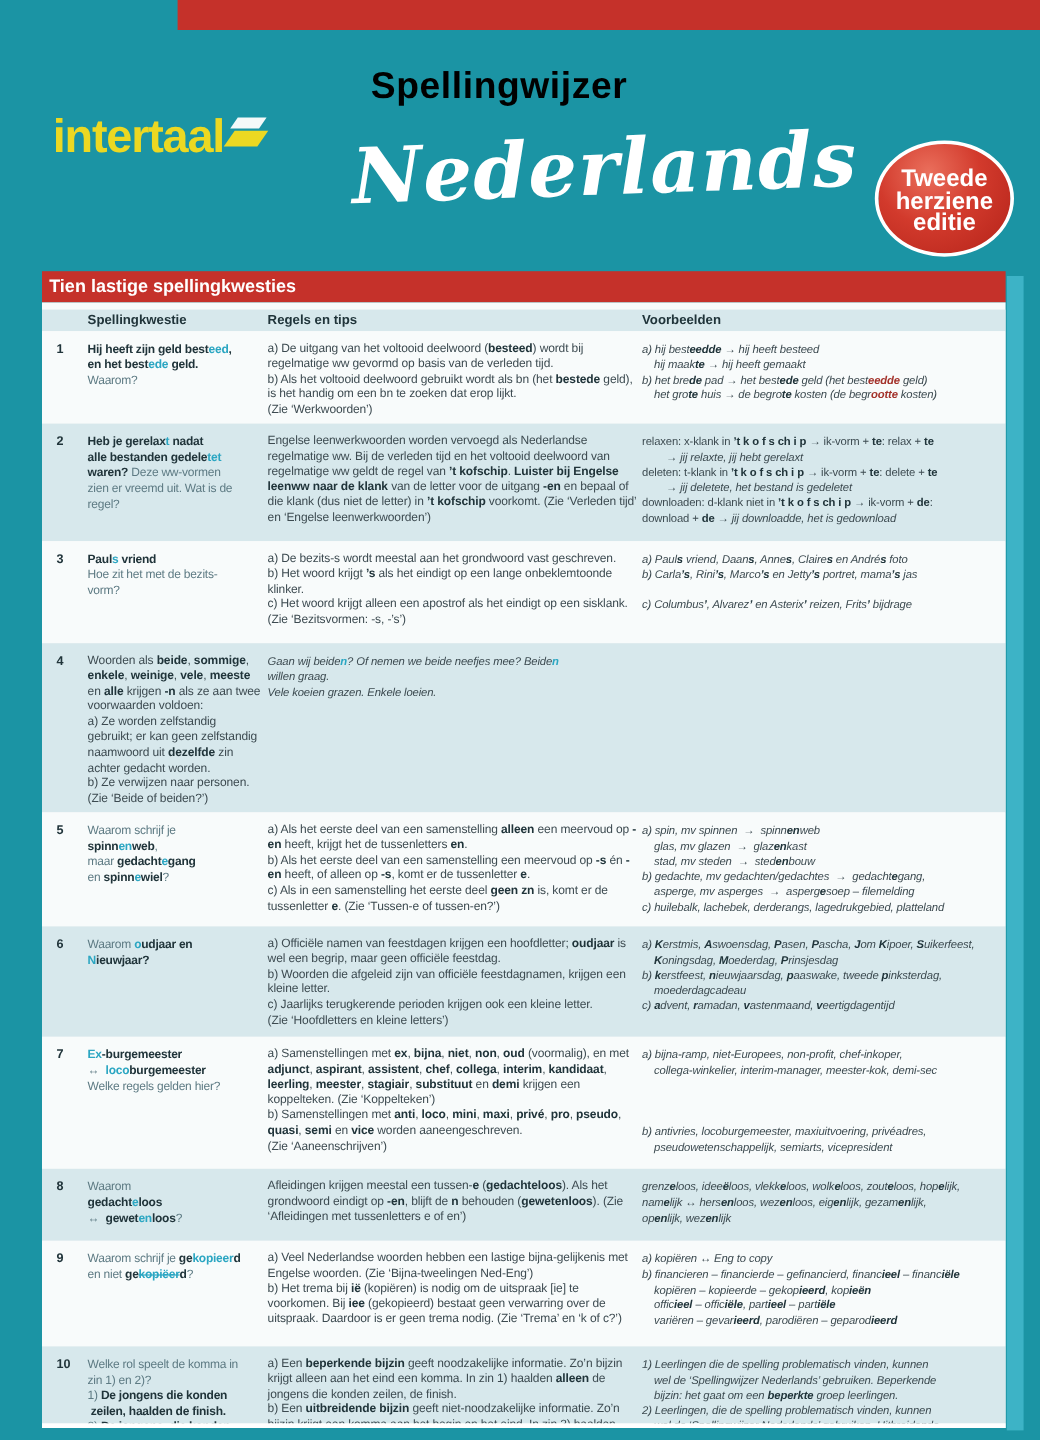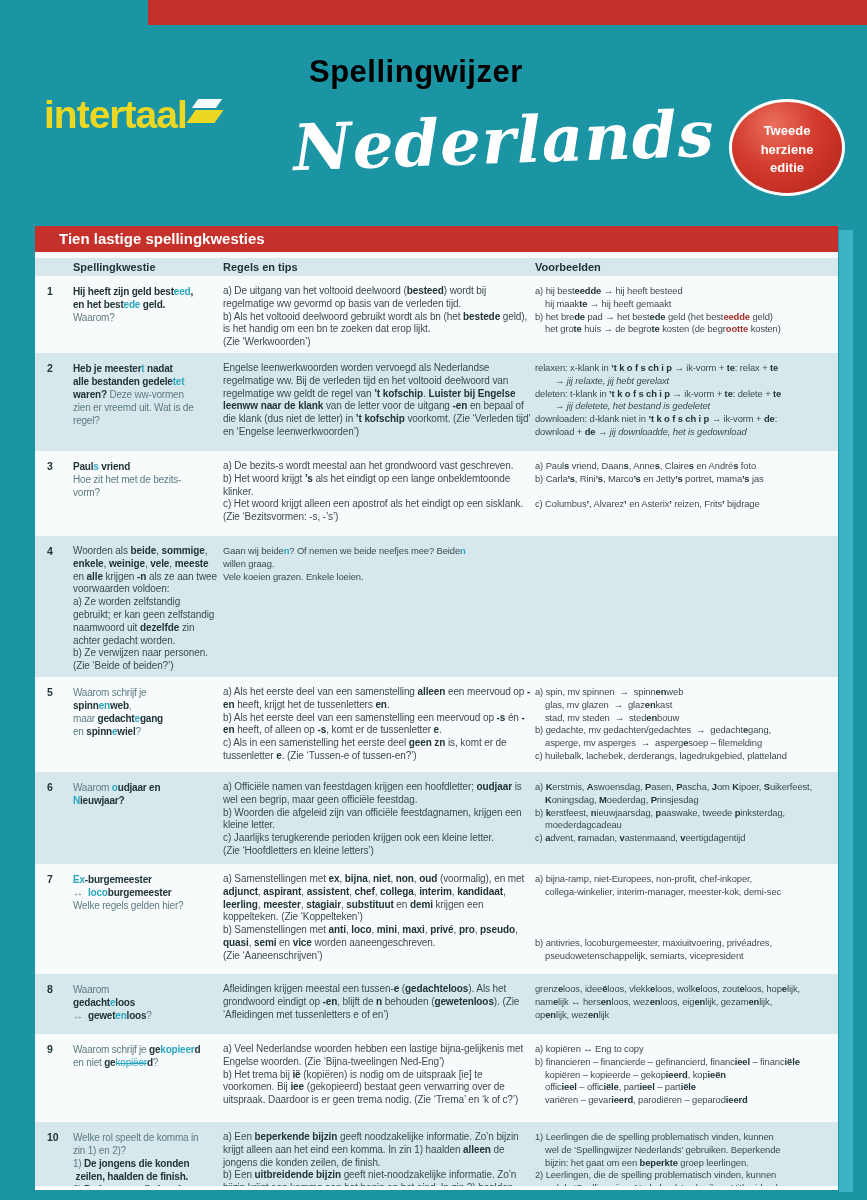--- a/index.html
+++ b/index.html
@@ -13,28 +13,28 @@
 
   
   .logo{position:absolute;left:44px;top:93px;color:#ecd822;font-weight:bold;
         font-size:39px;letter-spacing:-1px;white-space:nowrap;}
   .logo-mark{display:inline-block;position:relative;width:34px;height:34px;vertical-align:-2px;margin-left:2px;}
   .logo-mark .m-top{position:absolute;left:6px;top:3px;width:24px;height:9px;background:#f4f9f9;transform:skewX(-35deg);}
   .logo-mark .m-bot{position:absolute;left:2px;top:14px;width:28px;height:13px;background:#ecd822;transform:skewX(-35deg);}
   .title{position:absolute;left:309px;top:54px;color:#000000;font-weight:bold;font-size:31px;letter-spacing:0.5px;}
   .subtitle{position:absolute;left:293px;top:103px;color:#ffffff;font-weight:bold;font-style:italic;
             font-size:64px;font-family:"DejaVu Serif", serif;transform:rotate(-2deg);letter-spacing:1px;}
-  .badge{position:absolute;left:729px;top:99px;width:116px;height:97px;border-radius:50%;
+  .badge{position:absolute;left:729px;top:117px;width:116px;height:97px;border-radius:50%;
          background:radial-gradient(circle at 38% 26%, #ea6f5c 0%, #d23a2c 45%, #b32219 100%);
          border:3px solid #fff;box-sizing:border-box;text-align:center;color:#fff;font-weight:bold;
-         font-size:13px;line-height:18.5px;padding-top:20px;}
+         font-size:20px;line-height:18.5px;padding-top:20px;}
 
   
   .section-bar{position:absolute;left:35px;top:226px;width:803px;height:26px;background:#c5312a;
-               color:#fff;font-weight:bold;font-size:15px;line-height:26px;padding-left:24px;box-sizing:border-box;}
+               color:#fff;font-weight:bold;font-size:15px;line-height:26px;padding-left:6px;box-sizing:border-box;}
   .card{position:absolute;left:35px;top:252px;width:803px;height:938px;background:#f8fbfb;
         box-sizing:border-box;padding-top:6px;border-bottom:4px solid #fff;overflow:hidden;}
   .t-header{display:grid;grid-template-columns:22px 146px 308px 1fr;column-gap:4px;
             padding:0 8px 0 12px;background:#d7e8ec;height:18px;align-items:center;}
   .t-header .h{font-weight:bold;color:#20343a;font-size:11px;}
   .t-row{display:grid;grid-template-columns:22px 146px 308px 1fr;column-gap:4px;
          padding:9px 8px 4px 12px;box-sizing:border-box;align-items:start;}
   .t-row:nth-child(odd){background:#f8fbfb;}
   .t-row:nth-child(even){background:#d7e8ec;}
   .t-row:nth-child(1){min-height:76px;}
@@ -46,25 +46,25 @@
   .t-row:nth-child(7){min-height:110px;}
   .t-row:nth-child(8){min-height:60px;}
   .t-row:nth-child(9){min-height:88px;}
   .t-row:nth-child(10){min-height:105px;}
 
   .c-num{font-weight:bold;color:#20343a;font-size:10.5px;}
   .cell{white-space:pre-wrap;}
   .c-kwestie{font-size:10px;line-height:13px;color:#5d7a83;letter-spacing:-0.2px;}
   .c-regels{font-size:10px;line-height:12.8px;color:#3c4a50;letter-spacing:-0.1px;}
   .c-voorb{font-size:9.4px;line-height:12.8px;color:#3c4a50;letter-spacing:-0.1px;}
-  .c-voorb.vi{}
+  .c-voorb.vi{font-style:italic;}
 
   .s-b{font-weight:bold;color:#20343a;}
   .s-hl{font-weight:bold;color:#2ba6c2;}
-  .s-hlx{font-weight:normal;color:#2ba6c2;text-decoration:line-through;}
+  .s-hlx{font-weight:bold;color:#2ba6c2;text-decoration:line-through;}
   .s-rb{font-weight:bold;color:#a3322b;}
   .s-i{font-style:italic;}
 </style>
 </head>
 <body>
 
 <div class="top-red-bar"></div>
 <div class="edge-right"></div>
 
 <div class="logo"><span>intertaal</span><span class="logo-mark"><span class="m-top"></span><span class="m-bot"></span></span></div>
@@ -98,21 +98,21 @@
         <div class="cell c-regels"><span>a) De uitgang van het voltooid deelwoord (</span><span class="s-b">besteed</span><span>) wordt bij regelmatige ww gevormd op basis van de verleden tijd.
 b) Als het voltooid deelwoord gebruikt wordt als bn (het </span><span class="s-b">bestede</span><span> geld), is het handig om een bn te zoeken dat erop lijkt.
 (Zie ‘Werkwoorden’)</span></div>
         <div class="cell c-voorb vi"><span>a) hij best</span><span class="s-b">eedde</span><span> → hij heeft besteed
     hij maak</span><span class="s-b">te</span><span> → hij heeft gemaakt
 b) het bre</span><span class="s-b">de</span><span> pad → het best</span><span class="s-b">ede</span><span> geld (het best</span><span class="s-rb">eedde</span><span> geld)
     het gro</span><span class="s-b">te</span><span> huis → de begro</span><span class="s-b">te</span><span> kosten (de begr</span><span class="s-rb">ootte</span><span> kosten)</span></div>
       </div>
       <div class="t-row">
         <div class="c-num">2</div>
-        <div class="cell c-kwestie"><span class="s-b">Heb je meester</span><span class="s-hl">t</span><span class="s-b"> nadat
+        <div class="cell c-kwestie"><span class="s-b">Heb je gerelax</span><span class="s-hl">t</span><span class="s-b"> nadat
 alle bestanden gedele</span><span class="s-hl">tet</span><span class="s-b">
 waren?</span><span> Deze ww-vormen
 zien er vreemd uit. Wat is de
 regel?</span></div>
         <div class="cell c-regels"><span>Engelse leenwerkwoorden worden vervoegd als Nederlandse regelmatige ww. Bij de verleden tijd en het voltooid deelwoord van regelmatige ww geldt de regel van </span><span class="s-b">’t kofschip</span><span>. </span><span class="s-b">Luister bij Engelse leenww naar de klank</span><span> van de letter voor de uitgang </span><span class="s-b">-en</span><span> en bepaal of die klank (dus niet de letter) in </span><span class="s-b">’t kofschip</span><span> voorkomt. (Zie ‘Verleden tijd’ en ‘Engelse leenwerkwoorden’)</span></div>
         <div class="cell c-voorb"><span>relaxen: x-klank in </span><span class="s-b">’t k o f s ch i p</span><span> → ik-vorm + </span><span class="s-b">te</span><span>: relax + </span><span class="s-b">te</span><span>
         → </span><span class="s-i">jij relaxte, jij hebt gerelaxt</span><span>
 deleten: t-klank in </span><span class="s-b">’t k o f s ch i p</span><span> → ik-vorm + </span><span class="s-b">te</span><span>: delete + </span><span class="s-b">te</span><span>
         → </span><span class="s-i">jij deletete, het bestand is gedeletet</span><span>
 downloaden: d-klank niet in </span><span class="s-b">’t k o f s ch i p</span><span> → ik-vorm + </span><span class="s-b">de</span><span>:

